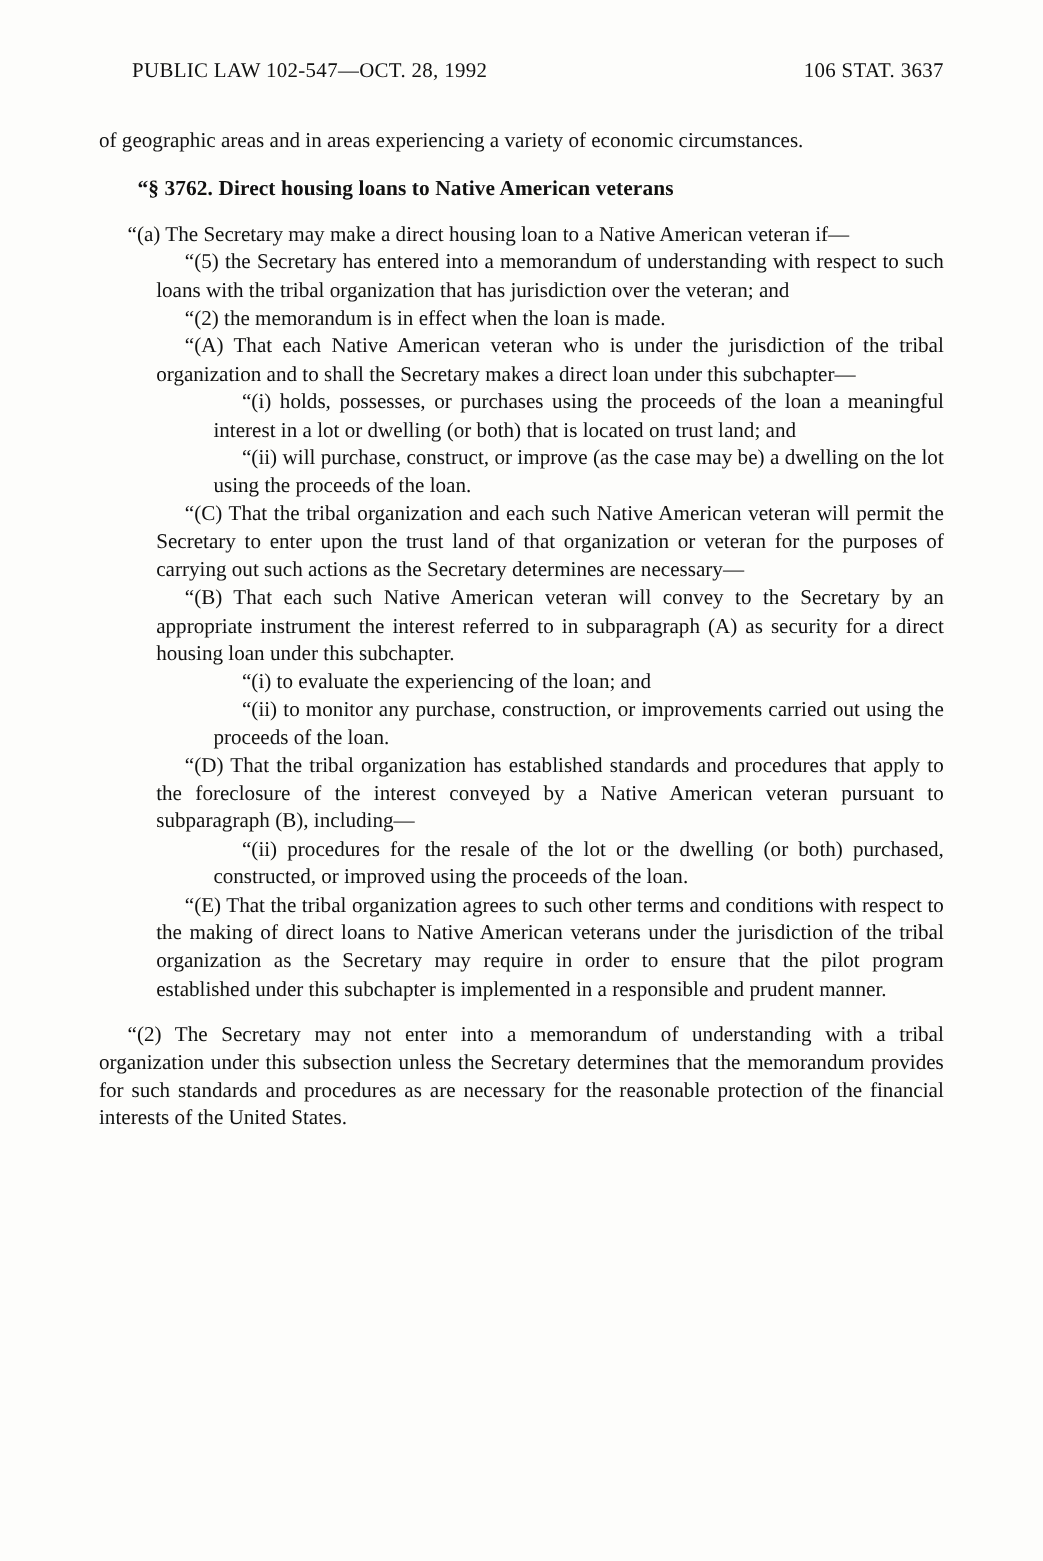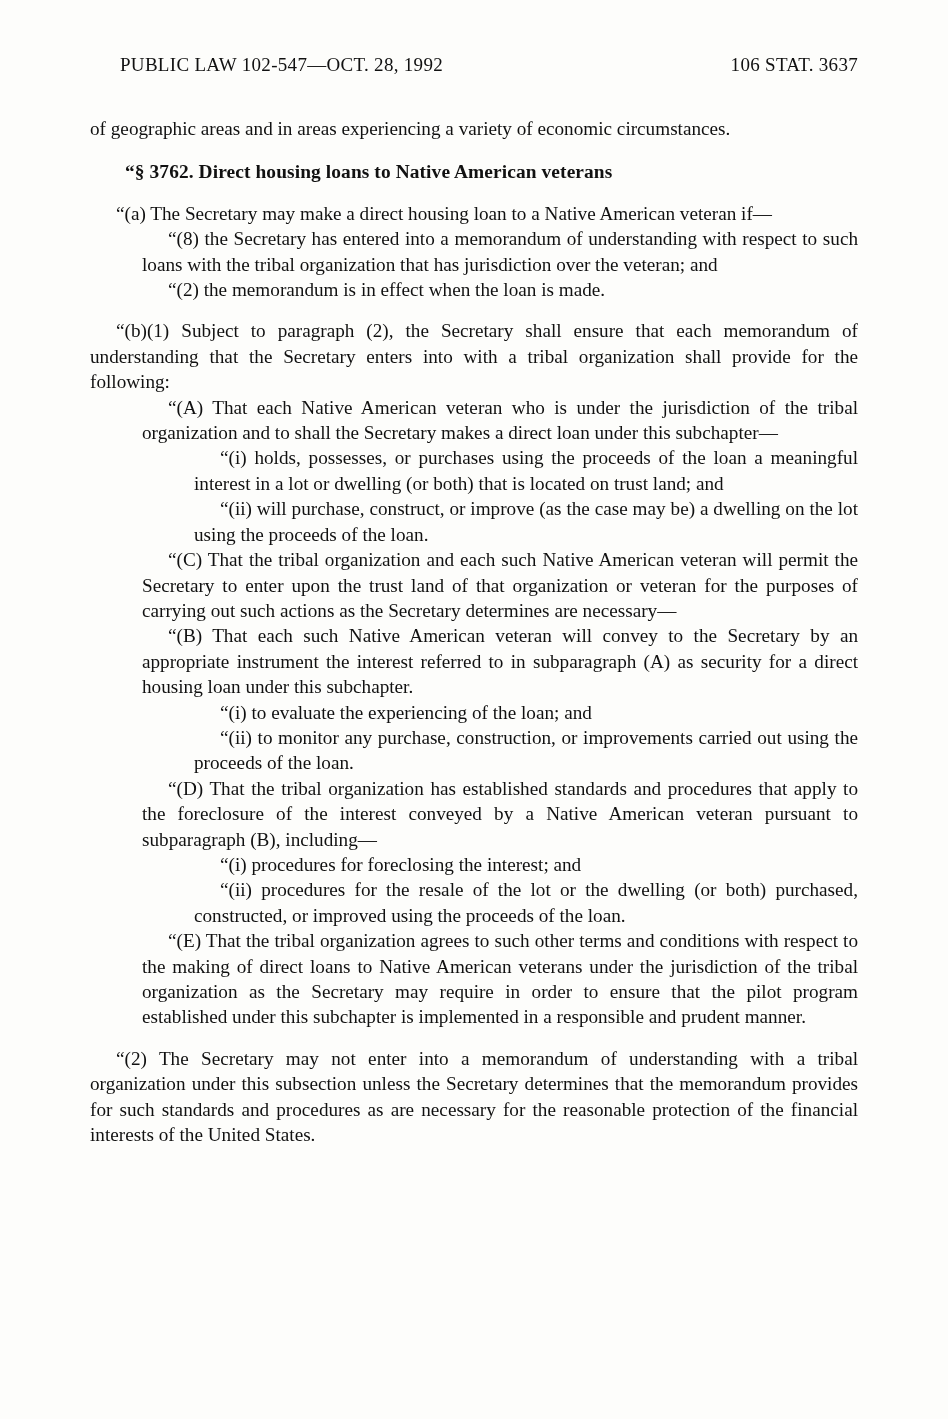--- a/index.html
+++ b/index.html
@@ -76,30 +76,28 @@
 
   <div class="header">
     <span class="center">PUBLIC LAW 102-547—OCT. 28, 1992</span>
     <span class="right">106 STAT. 3637</span>
   </div>
 
   <div class="body-col">
       <p class="lvl1 ind0">of geographic areas and in areas experiencing a variety of economic circumstances.</p>
       <p class="lvl1 ind0 sec-head nojust">“§ 3762. Direct housing loans to Native American veterans</p>
       <p class="lvl1 ind1">“(a) The Secretary may make a direct housing loan to a Native American veteran if—</p>
-      <p class="lvl2 ind1">“(8) the Secretary has entered into a memorandum of understanding with respect to such loans with the tribal organization that has jurisdiction over the veteran; and</p>
+      <p class="lvl2 ind1">“(5) the Secretary has entered into a memorandum of understanding with respect to such loans with the tribal organization that has jurisdiction over the veteran; and</p>
       <p class="lvl2 ind1">“(2) the memorandum is in effect when the loan is made.</p>
-      <p class="lvl1 ind1">“(b)(1) Subject to paragraph (2), the Secretary shall ensure that each memorandum of understanding that the Secretary enters into with a tribal organization shall provide for the following:</p>
       <p class="lvl2 ind1">“(A) That each Native American veteran who is under the jurisdiction of the tribal organization and to shall the Secretary makes a direct loan under this subchapter—</p>
       <p class="lvl3 ind1">“(i) holds, possesses, or purchases using the proceeds of the loan a meaningful interest in a lot or dwelling (or both) that is located on trust land; and</p>
       <p class="lvl3 ind1">“(ii) will purchase, construct, or improve (as the case may be) a dwelling on the lot using the proceeds of the loan.</p>
       <p class="lvl2 ind1">“(C) That the tribal organization and each such Native American veteran will permit the Secretary to enter upon the trust land of that organization or veteran for the purposes of carrying out such actions as the Secretary determines are necessary—</p>
       <p class="lvl2 ind1">“(B) That each such Native American veteran will convey to the Secretary by an appropriate instrument the interest referred to in subparagraph (A) as security for a direct housing loan under this subchapter.</p>
       <p class="lvl3 ind1">“(i) to evaluate the experiencing of the loan; and</p>
       <p class="lvl3 ind1">“(ii) to monitor any purchase, construction, or improvements carried out using the proceeds of the loan.</p>
       <p class="lvl2 ind1">“(D) That the tribal organization has established standards and procedures that apply to the foreclosure of the interest conveyed by a Native American veteran pursuant to subparagraph (B), including—</p>
-      <p class="lvl3 ind1">“(i) procedures for foreclosing the interest; and</p>
       <p class="lvl3 ind1">“(ii) procedures for the resale of the lot or the dwelling (or both) purchased, constructed, or improved using the proceeds of the loan.</p>
       <p class="lvl2 ind1">“(E) That the tribal organization agrees to such other terms and conditions with respect to the making of direct loans to Native American veterans under the jurisdiction of the tribal organization as the Secretary may require in order to ensure that the pilot program established under this subchapter is implemented in a responsible and prudent manner.</p>
       <p class="lvl1 ind1">“(2) The Secretary may not enter into a memorandum of understanding with a tribal organization under this subsection unless the Secretary determines that the memorandum provides for such standards and procedures as are necessary for the reasonable protection of the financial interests of the United States.</p>
     </div>
 
 </div>
 
 </body></html>

